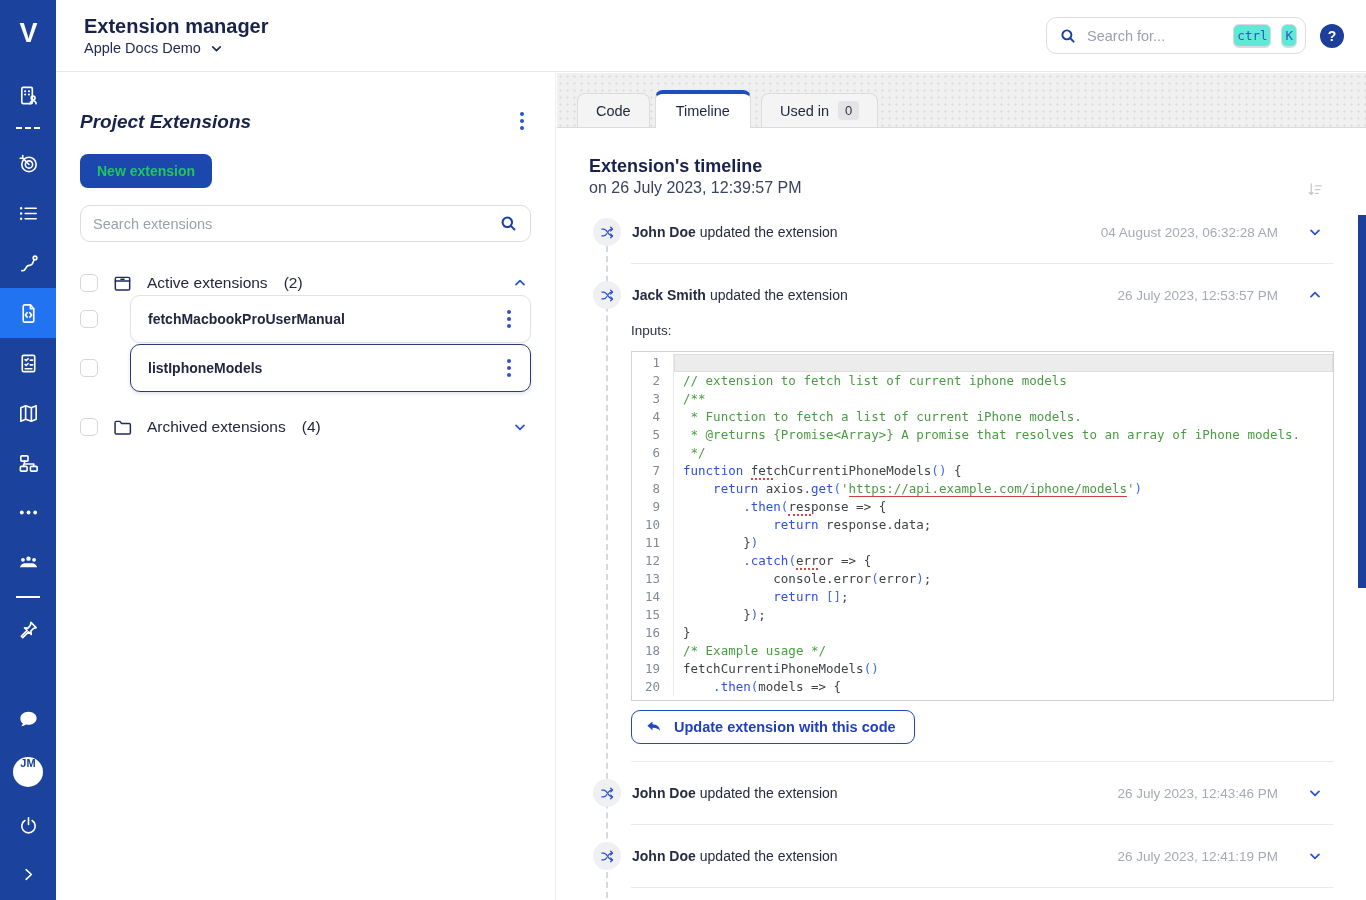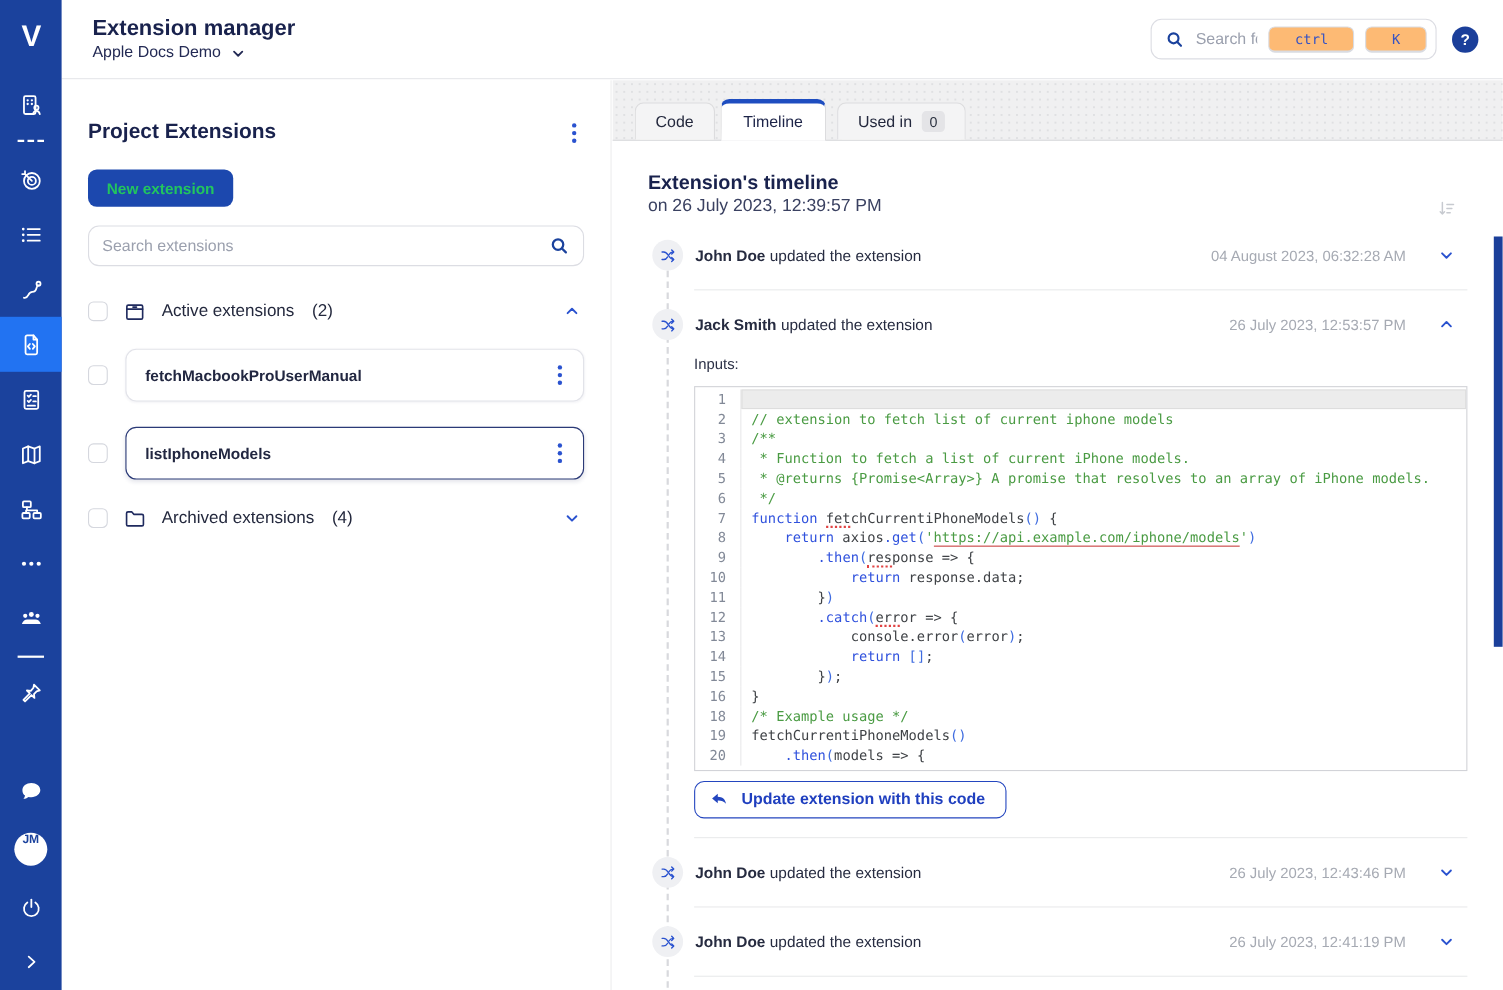--- a/index.html
+++ b/index.html
@@ -24,47 +24,47 @@
             display:flex; align-items:center; padding:0 22px 0 28px; z-index:4; }
   #header h1 { font-size:20px; font-weight:800; color:#19224d; line-height:22px; }
   #project-row { display:flex; align-items:center; gap:8px; margin-top:3px; cursor:pointer; }
   #project-row span { font-size:14.5px; color:#232a54; }
   #header .spacer { flex:1; }
   #hsearch { width:260px; height:37px; border:1px solid #dcdde3; border-radius:10px; display:flex; align-items:center;
              padding:0 8px 0 12px; gap:10px; background:#fff; }
   #hsearch input { border:none; outline:none; flex:1; font-size:14.5px; color:#3a3f55; background:transparent; min-width:0;
                    font-family:"Liberation Sans",sans-serif; }
   #hsearch input::placeholder { color:#9ba0ae; }
-  .kbd { background:#fdba74; border:1px solid #d9dbe1; border-bottom-width:2px; border-radius:6px; padding:3px 23px;
+  .kbd { background:#5eead4; border:1px solid #d9dbe1; border-bottom-width:2px; border-radius:6px; padding:3px 3px;
          font-size:12.5px; color:#3553c4; font-family:"DejaVu Sans Mono", monospace; }
   #help-btn { width:24px; height:24px; border-radius:50%; background:#1b3f9a; color:#fff; font-weight:700; font-size:14px;
               display:flex; align-items:center; justify-content:center; margin-left:14px; cursor:pointer; }
 
   
   #left-panel { position:absolute; left:56px; top:73px; width:500px; bottom:0; background:#fff;
                 border-right:1px solid #ededee; padding:0 24px; }
-  #panel-head { margin-top:36px; display:flex; align-items:flex-start; }
+  #panel-head { margin-top:36px; display:flex; align-items:flex-end;font-style:italic; }
   #panel-head h2 { font-size:19px; font-weight:800; color:#19224d; flex:1; }
   .kebab { width:18px; height:24px; display:flex; flex-direction:column; align-items:center; justify-content:center; gap:3px; cursor:pointer; }
   .kebab i { width:4px; height:4px; border-radius:50%; background:#2a52cf; }
   #new-ext-btn { margin-top:21px; height:34px; background:#1c48ae; color:#22c55e; border:none; border-radius:8px;
                  padding:0 17px; font-size:14px; font-weight:700; cursor:pointer; font-family:"Liberation Sans",sans-serif; }
   #ext-search { margin-top:17px; height:37px; border:1px solid #dcdde3; border-radius:10px; display:flex; align-items:center; padding:0 12px; }
   #ext-search input { border:none; outline:none; flex:1; font-size:14.5px; color:#3a3f55; font-family:"Liberation Sans",sans-serif; }
   #ext-search input::placeholder { color:#9ba0ae; }
   .group-row { display:flex; align-items:center; gap:14px; margin-top:30px; }
   .checkbox { width:18px; height:18px; border:1.5px solid #d5d7de; border-radius:5px; background:#fff; cursor:pointer; flex:0 0 auto; }
   .group-ic svg { width:21px; height:21px; stroke:#1f2a5e; fill:none; stroke-width:1.7; stroke-linecap:round; stroke-linejoin:round; display:block; }
   .group-label { font-size:15.5px; color:#23283d; }
   .group-label b { font-weight:500; }
   .group-count { font-size:15.5px; color:#23283d; margin-left:2px; }
   .group-row .spacer { flex:1; }
   .chev { width:22px; height:22px; cursor:pointer; display:flex; align-items:center; justify-content:center; }
   .chev svg { width:16px; height:16px; stroke:#2a52cf; stroke-width:2.6; fill:none; stroke-linecap:round; stroke-linejoin:round; }
-  .ext-row { display:flex; align-items:center; gap:16px; margin-top:23px; }
+  .ext-row { display:flex; align-items:center; gap:32px; margin-top:1px; }
   .ext-card { flex:1; height:48px; border:1px solid #e2e3e9; border-radius:10px; background:#fff; display:flex; align-items:center;
               padding:0 12px 0 17px; box-shadow:0 1px 2px rgba(30,40,90,.05); cursor:pointer; }
   .ext-card.selected { border:1.5px solid #2b3a77; box-shadow:0 2px 4px rgba(30,40,90,.12); }
   .ext-name { font-size:14px; font-weight:700; color:#222741; flex:1; }
 
   
   #main { position:absolute; left:557px; top:73px; right:0; bottom:0; }
   #tabstrip { position:absolute; left:0; right:0; top:0; height:55px; background-color:#f0f0f1;
               background-image:radial-gradient(#dfe0e2 1px, transparent 1.2px); background-size:7px 7px;
               border-bottom:1px solid #d9dadd; display:flex; align-items:flex-end; padding-left:20px; }

